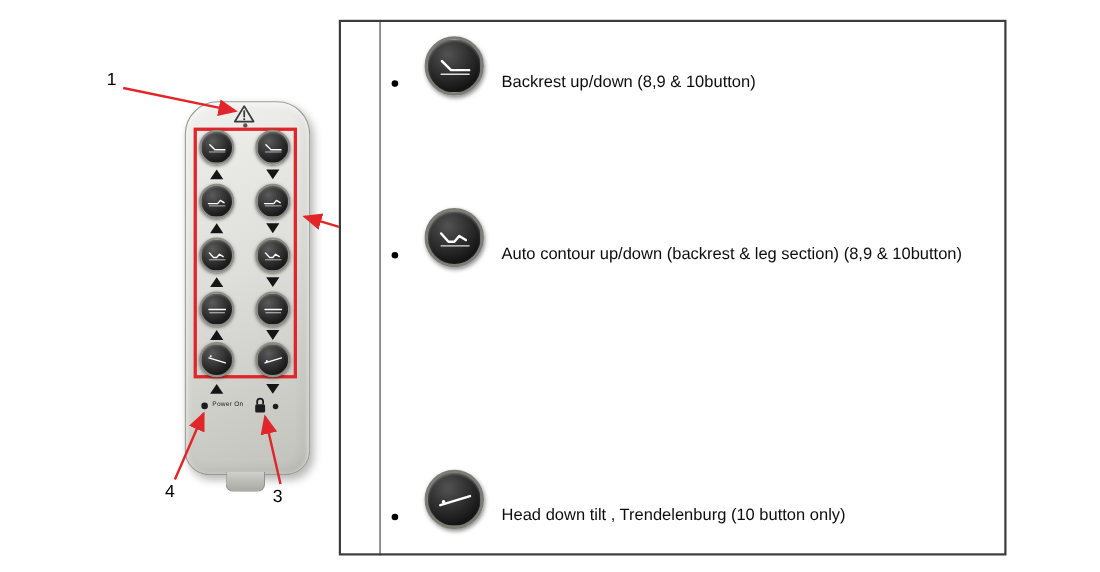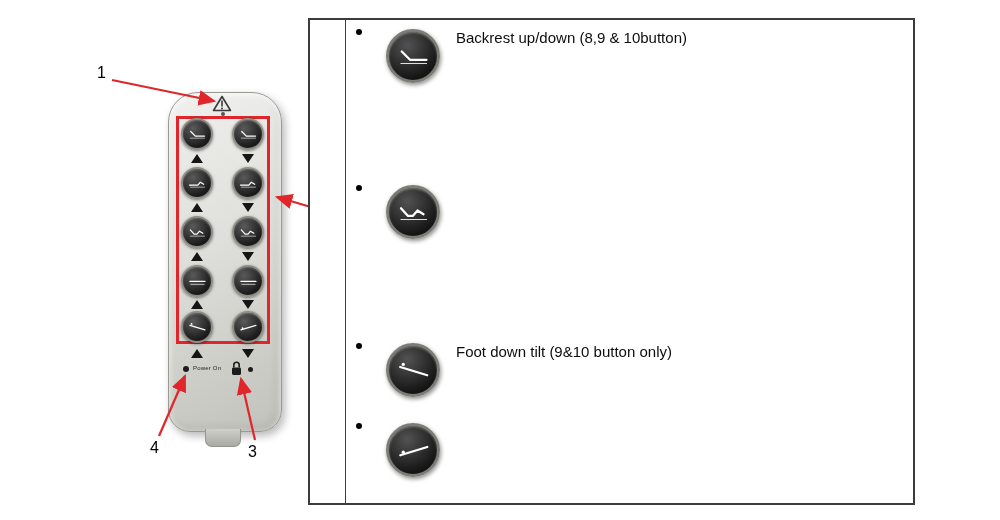--- a/index.html
+++ b/index.html
@@ -51,21 +51,21 @@
   .callout{position:absolute;font-size:16px;color:#000;}
   .arrows{position:absolute;left:0;top:0;width:1000px;height:520px;pointer-events:none;}
 
   
   .legend-box{
     position:absolute;left:308px;top:18px;width:607px;height:487px;
     border:2px solid #3c3c3c;box-sizing:border-box;background:#ffffff;
   }
   .legend-divider{position:absolute;left:345px;top:18px;width:1px;height:487px;background:#3c3c3c;}
 
-  .lrow{position:absolute;left:356px;height:58px;display:flex;align-items:flex-start;white-space:nowrap;}
+  .lrow{position:absolute;left:356px;height:58px;display:flex;align-items:flex-end;white-space:nowrap;}
   .lbullet{width:6px;height:6px;border-radius:50%;background:#000;margin-bottom:8px;}
   .licon{
     width:54px;height:54px;border-radius:50%;margin-left:24px;flex:0 0 auto;
     background:radial-gradient(circle at 38% 28%,#525252,#141414 74%);
     border:3px solid #7d7d78;box-sizing:border-box;
     box-shadow:1px 2px 4px rgba(0,0,0,.45), inset 0 1px 2px rgba(255,255,255,.3);
     display:flex;align-items:center;justify-content:center;
   }
   .licon svg{width:36px;height:22px;}
   .ltext{margin-left:16px;margin-bottom:4px;font-size:15px;color:#0d0d0d;}
@@ -217,35 +217,28 @@
   </div>
 
 
   <div class="lrow" style="top:185px">
     <div class="lbullet"></div>
     <div class="licon">
         <svg viewBox="0 0 48 28">
           <use href="#sym-contour"></use>
         </svg>
       </div>
+    <div class="ltext">Auto contour up/down (backrest &amp; leg section) (8,9 &amp; 10button)</div>
   </div>
 
 
-  <div class="lrow" style="top:343px">
-    <div class="lbullet"></div>
-    <div class="licon">
-        <svg viewBox="0 0 48 28">
-          <use href="#sym-foot-tilt"></use>
-        </svg>
-      </div>
-    <div class="ltext">Foot down tilt (9&amp;10 button only)</div>
-  </div>
 
   <div class="lrow" style="top:423px">
     <div class="lbullet"></div>
     <div class="licon">
         <svg viewBox="0 0 48 28">
           <use href="#sym-head-tilt"></use>
         </svg>
       </div>
+    <div class="ltext">Head down tilt , Trendelenburg (10 button only)</div>
   </div>
 
 </div>
 
 </body></html>

